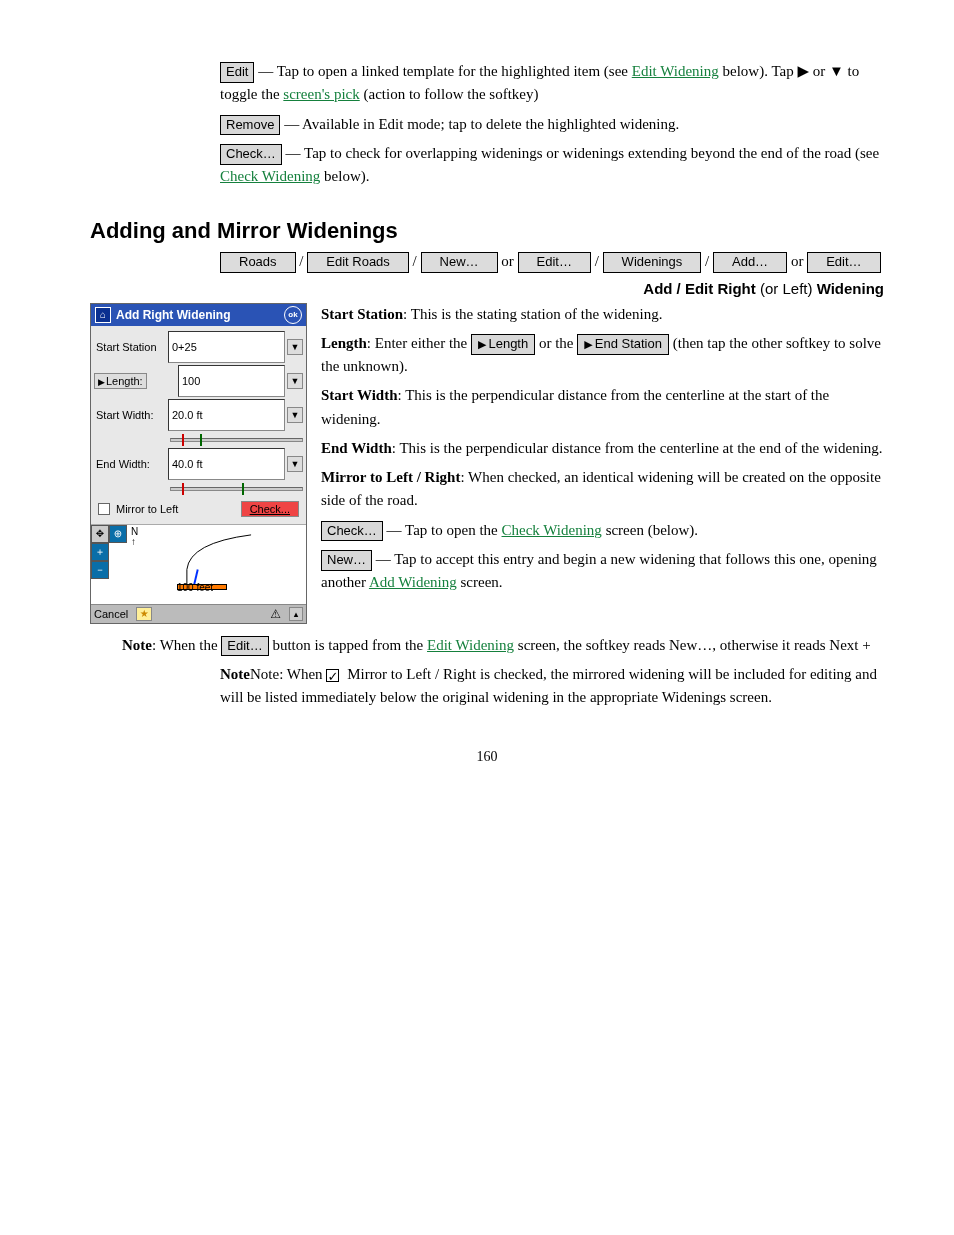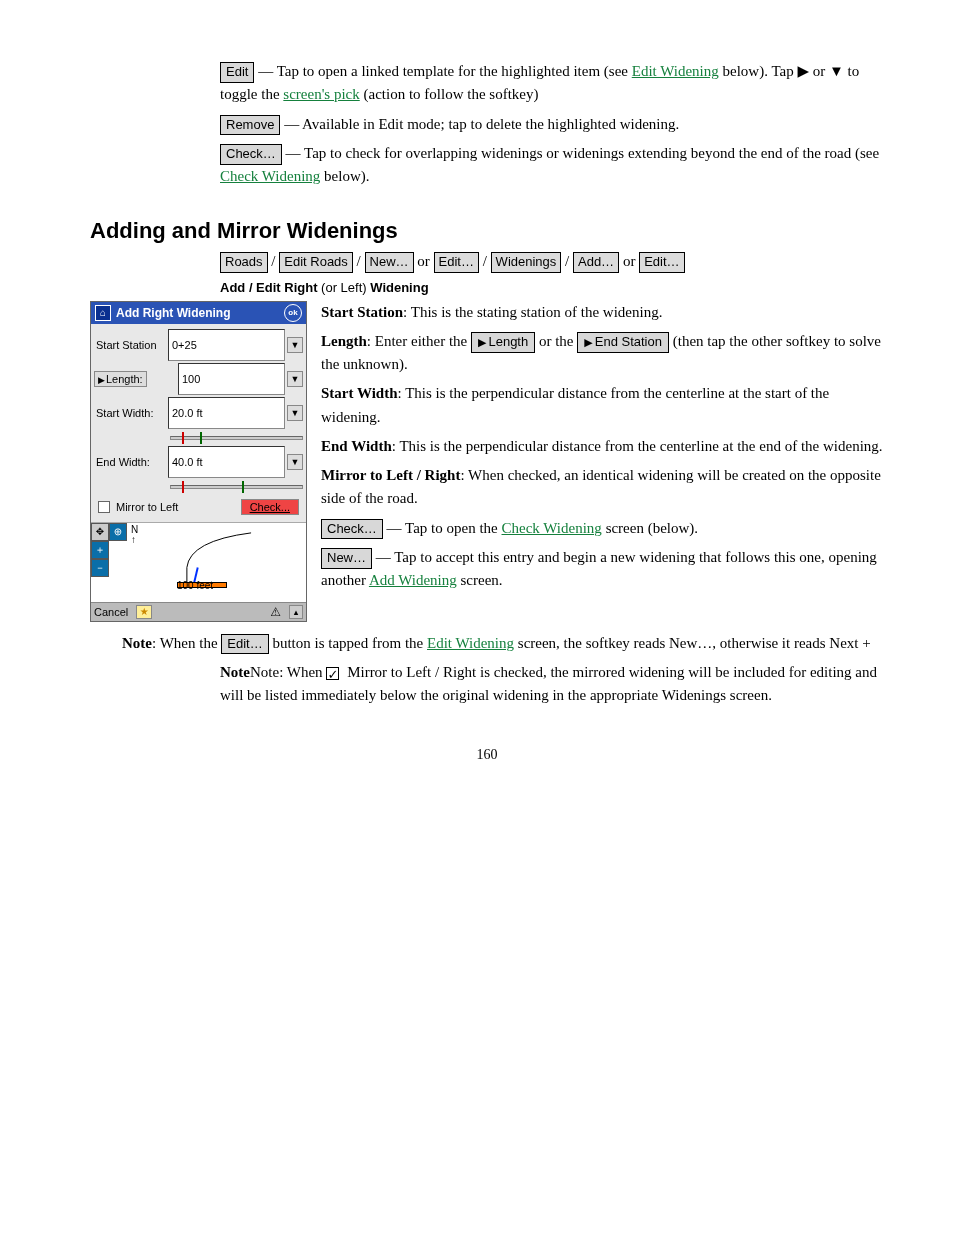--- a/index.html
+++ b/index.html
@@ -23,21 +23,21 @@
     padding: 1px 5px;
     font-family: Verdana, Arial, sans-serif;
     font-size: 13px;
     line-height: 1.3;
     vertical-align: baseline;
   }
   .btn-reg {
     display: inline-block;
     border: 1px solid #000;
     background: #dcdcdc;
-    padding: 1px 4px;
+    padding: 1px 18px;
     font-family: Verdana, Arial, sans-serif;
     font-size: 13px;
     line-height: 1.3;
     vertical-align: baseline;
   }
   .btn-tri {
     display: inline-block;
     border: 1px solid #000;
     background: #d8d8d8;
     padding: 1px 6px;
@@ -54,23 +54,24 @@
   .indent { margin-left: 130px; }
   .link { color: #15803d; text-decoration: underline; }
   h2 {
     font-family: Arial, sans-serif;
     font-size: 22px;
     font-weight: bold;
     margin: 30px 0 6px 0;
   }
   h3 {
     font-family: Arial, sans-serif;
-    font-size: 13px;
+    font-size: 15px;
     font-weight: bold;
     margin: 6px 0 6px 0;
+    text-align: right;
   }
   .row { display: flex; align-items: flex-start; gap: 14px; }
   .col-text { flex: 1; }
   .checkbox-glyph {
     font-family: Arial, sans-serif;
     display: inline-block;
     width: 13px; height: 13px;
     border: 1px solid #000;
     position: relative;
     vertical-align: text-bottom;

